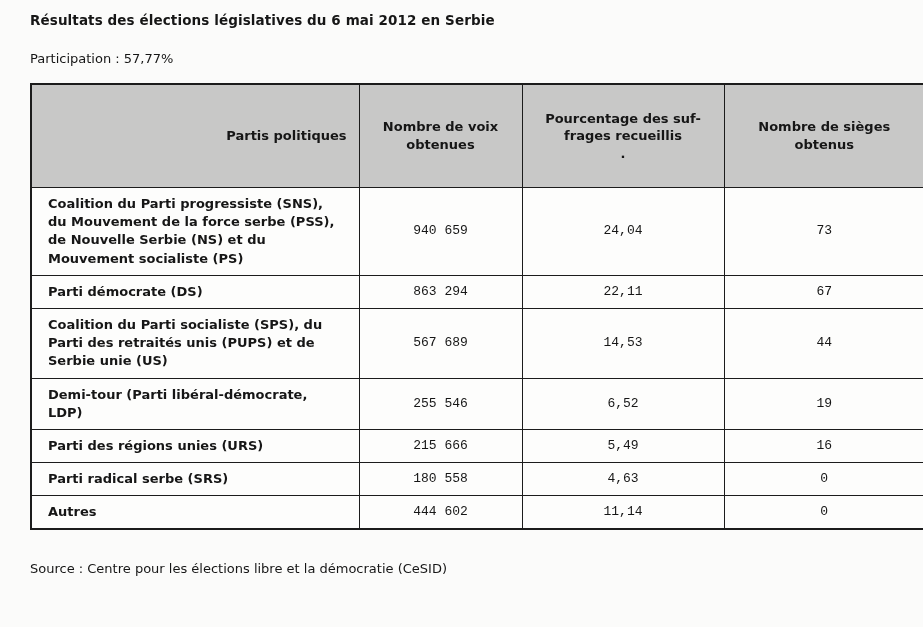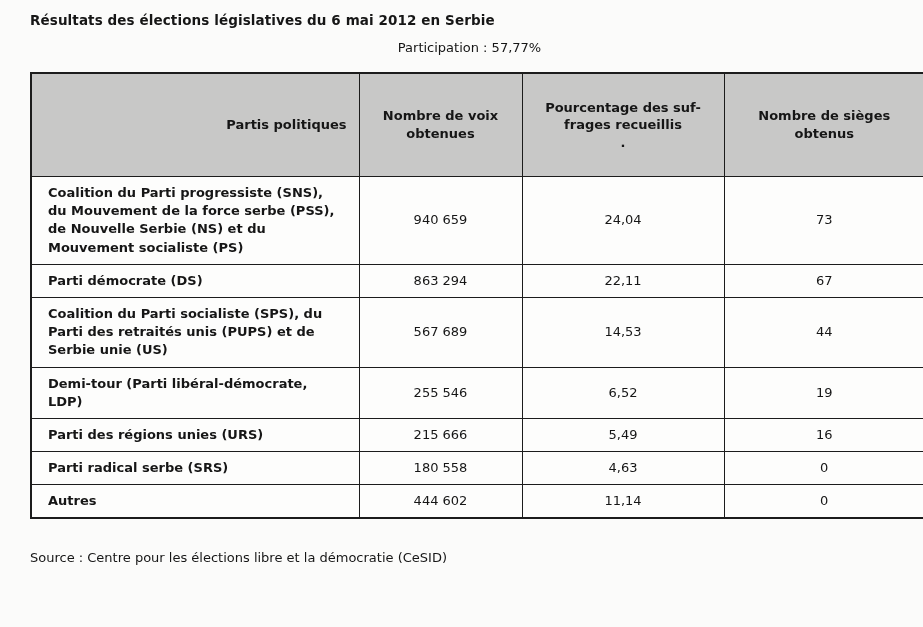--- a/index.html
+++ b/index.html
@@ -19,22 +19,21 @@
     padding: 8px 14px 0 30px;
   }
   .title {
     font-size: 13.5px;
     font-weight: bold;
     padding-top: 4px;
     letter-spacing: 0.1px;
   }
   .participation {
     font-size: 13px;
-    margin-top: 12px;
-    text-align: center;
+    margin-top: 23px;
   }
   table.results {
     margin-top: 17px;
     border-collapse: collapse;
     table-layout: fixed;
     width: 894px;
     border: 2px solid #1c1c1c;
     background: #fdfdfc;
   }
   col.c-party  { width: 328px; }
@@ -65,20 +64,21 @@
   }
   td.party {
     font-weight: bold;
     text-align: left;
     padding-left: 16px;
     padding-right: 14px;
   }
   td.num {
     text-align: center;
     font-weight: normal;
+    font-family: Liberation Mono, monospace;
   }
   .source {
     font-size: 13px;
     margin-top: 31px;
   }
 </style>
 </head>
 <body>
 
 <div class="page">

